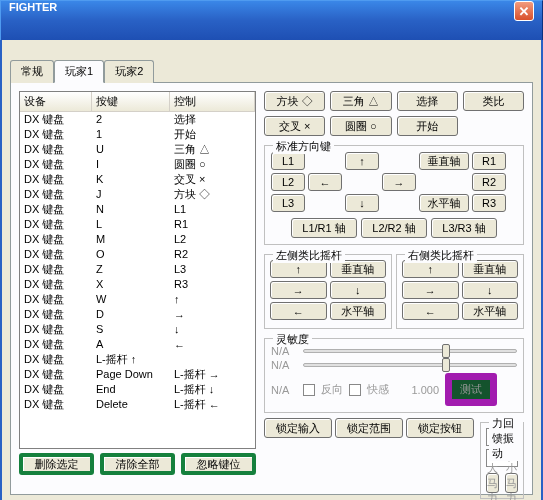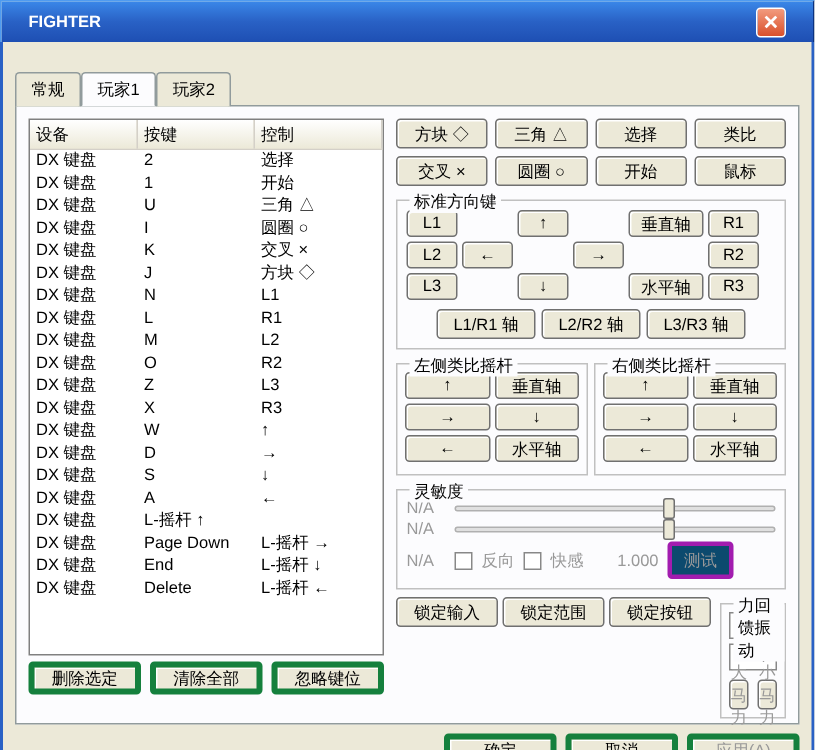--- a/index.html
+++ b/index.html
@@ -1,17 +1,17 @@
 <!DOCTYPE html>
 <html><head>
 <meta charset="utf-8">
 <style>
 *{box-sizing:border-box;margin:0;padding:0;font-family:"Microsoft YaHei",SimSun,Arial,sans-serif;font-size:11px}
 body{background:#ece9d8;width:543px;height:500px;overflow:hidden}
-.titlebar{height:28px;background:linear-gradient(to bottom,#3a87e8 0%,#2961c5 50%,#1e4fb3 100%);color:#fff;display:flex;align-items:center;padding:0 18px;font-weight:bold;font-size:12px;border-top:1px solid #4f9bf0;border-left:1px solid #4f9bf0;border-right:1px solid #0b3280}
+.titlebar{height:40px;background:linear-gradient(to bottom,#3a87e8 0%,#2961c5 50%,#1e4fb3 100%);color:#fff;display:flex;align-items:flex-start;padding:0 8px;font-weight:bold;font-size:12px;border-top:1px solid #4f9bf0;border-left:1px solid #4f9bf0;border-right:1px solid #0b3280}
 .titlebar .spacer{flex:1}
 .closebtn{width:20px;height:20px;background:linear-gradient(to bottom,#f29b7e,#d9502b);border:1px solid #fff;border-radius:3px;color:#fff;display:flex;align-items:center;justify-content:center;font-weight:bold;font-size:13px;cursor:pointer}
 .body{height:476px;background:#ece9d8;padding:20px 8px;border:2px solid #2961c5;border-top:0}
 .tabs{display:flex;margin-bottom:-1px;position:relative;z-index:2}
 .tab{padding:3px 10px;border:1px solid #919b9c;background:#ece9d8;border-bottom:0;margin-right:0;cursor:pointer;border-radius:3px 3px 0 0}
 .tab.active{background:#fcfcfe;position:relative;z-index:3;border-bottom:1px solid #fcfcfe}
 .tabcontent{border:1px solid #919b9c;background:#fcfcfe;height:413px;padding:8px;display:flex;gap:8px;position:relative}
 .left{width:251px;display:flex;flex-direction:column;gap:4px}
 .table-wrap{border:1px solid #808080;background:#fff;height:358px;overflow:hidden}
 .thead{display:flex;background:#ece9d8;border-bottom:1px solid #d4d0c8}
@@ -40,21 +40,21 @@
 .analog-group{flex:1;border:1px solid #c0c0c0;padding:5px 5px;position:relative;margin-top:4px}
 .ag-row{display:flex;gap:3px;margin-bottom:3px}
 .ag-row .rbtn{flex:1;height:18px}
 .sens-row{display:flex;align-items:center;gap:6px;margin-bottom:2px}
 .sens-label{width:26px;color:#999}
 .slider{flex:1;height:4px;background:#e0e0e0;border:1px solid #b0b0b0;position:relative;border-radius:2px}
 .thumb{position:absolute;width:8px;height:14px;background:#ece9d8;border:1px solid #707070;top:-6px;border-radius:2px}
 .sens-foot{display:flex;align-items:center;gap:6px;margin-top:2px}
 .cb{width:12px;height:12px;border:1px solid #888;background:#fff;display:inline-block}
 .num{color:#999;width:44px;text-align:right}
-.testbtn{background:#0c4a6e;border:3px solid #a21caf;color:#999;padding:2px 8px;border-radius:3px}
+.testbtn{background:#14532d;border:7px solid #a21caf;color:#999;padding:2px 8px;border-radius:3px}
 .ff-group{border:1px solid #c0c0c0;padding:5px 5px;position:relative;flex:1;margin-top:4px}
 .sel{background:#fff;border:1px solid #888;height:18px;width:100%;margin-bottom:3px}
 .lockrow{display:flex;gap:6px}
 .lockcol{display:flex;gap:3px}
 .lockcol .rbtn{width:68px;height:20px}
 .ffbuttons{display:flex;gap:6px;margin-top:3px}
 .ffbuttons .rbtn{flex:1;color:#999;height:20px}
 .dlgbuttons{display:flex;gap:6px;justify-content:flex-end;margin-top:6px}
 .dlgbuttons .btn{width:75px}
 </style>
@@ -191,21 +191,20 @@
 
     <div class="right">
       <div class="grid4">
         <div class="rbtn">方块 ◇</div>
         <div class="rbtn">三角 △</div>
         <div class="rbtn">选择</div>
         <div class="rbtn">类比</div>
         <div class="rbtn">交叉 ×</div>
         <div class="rbtn">圆圈 ○</div>
         <div class="rbtn">开始</div>
-        <div class="rbtn">鼠标</div>
       </div>
 
       <div class="group">
         <span class="group-label">标准方向键</span>
         <div class="dpad">
           <div class="rbtn">L1</div>
           <div></div>
           <div class="rbtn">↑</div>
           <div></div>
           <div class="rbtn">垂直轴</div>

